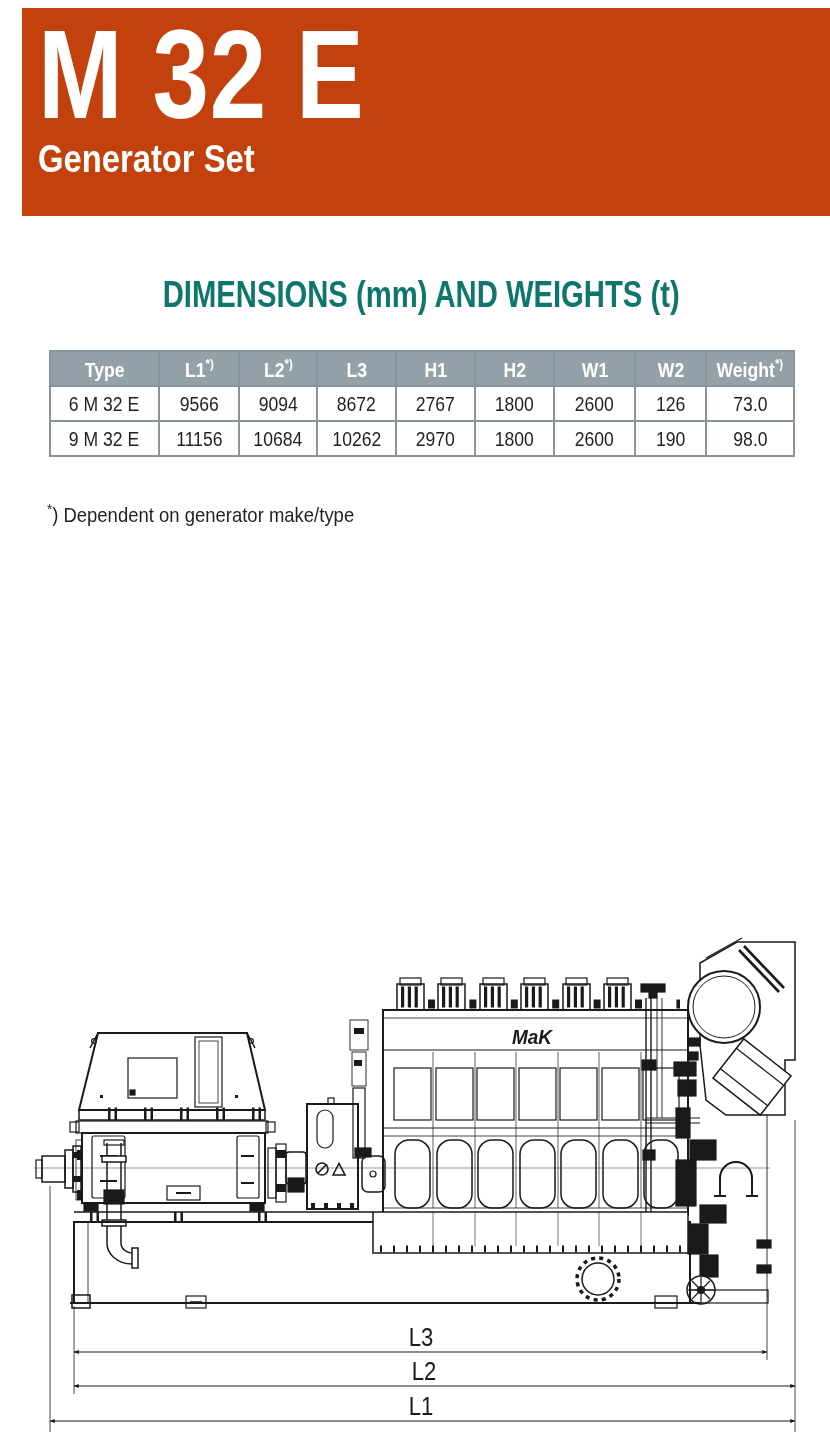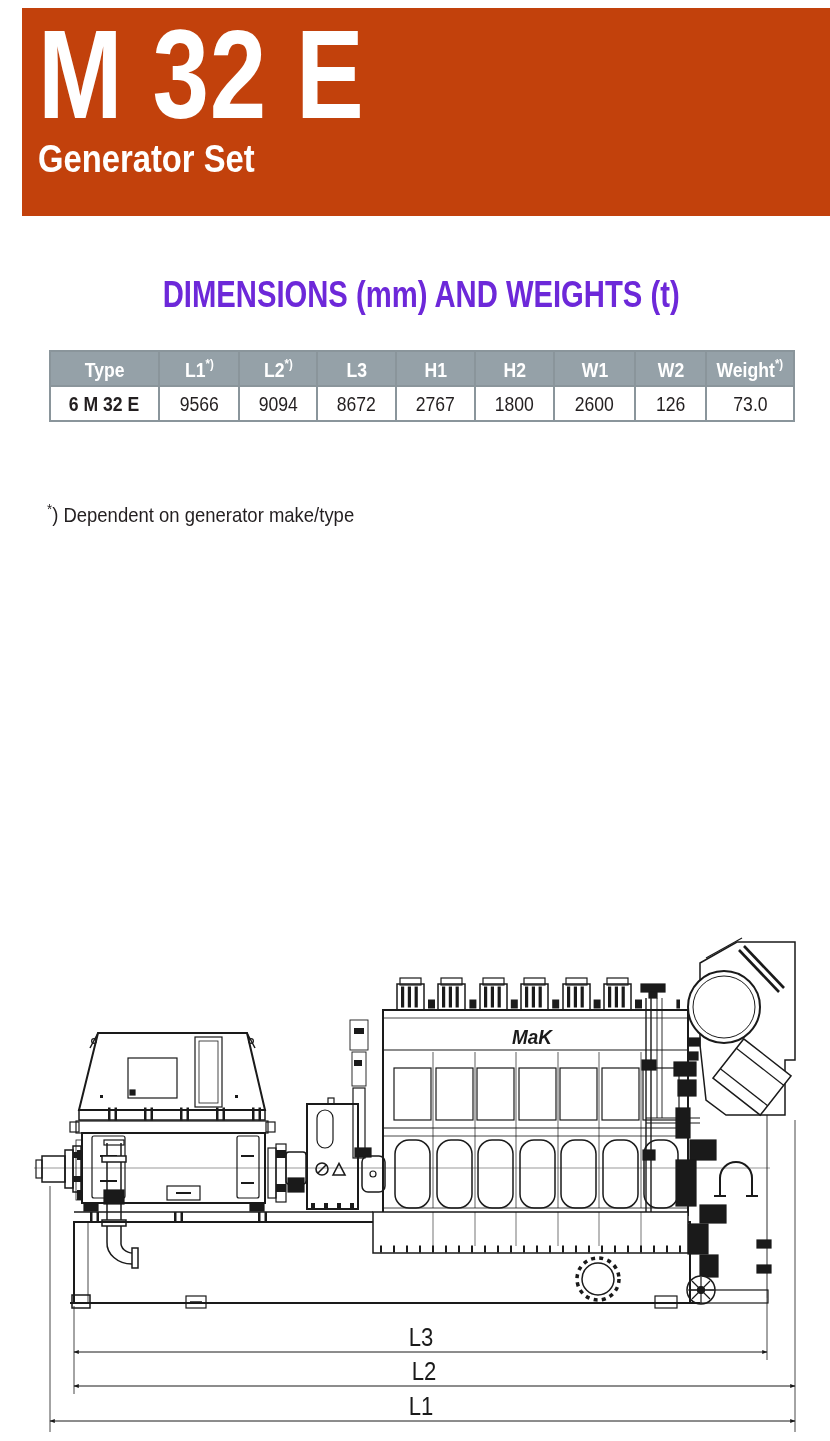--- a/index.html
+++ b/index.html
@@ -15,35 +15,35 @@
     transform:scaleX(0.80);transform-origin:0 0;white-space:nowrap;
   }
   .banner .subtitle{
     position:absolute;left:16px;top:131px;margin:0;color:#fff;
     font-size:39px;font-weight:bold;line-height:1;
     transform:scaleX(0.84);transform-origin:0 0;white-space:nowrap;
   }
   
   .sec-title{
     position:absolute;left:49px;top:274px;width:744px;text-align:center;
-    font-size:37px;font-weight:bold;color:#6d28d9;white-space:nowrap;
+    font-size:37px;font-weight:bold;color:#0f766e;white-space:nowrap;
   }
   .sec-title span{display:inline-block;transform:scaleX(0.79);transform-origin:50% 50%;}
   
   .dim-table{
     position:absolute;left:49px;top:350px;width:744px;
     border-collapse:collapse;table-layout:fixed;
   }
   .dim-table th,.dim-table td{
     border:2px solid #8A959B;height:33px;padding:0;text-align:center;
     font-size:20px;line-height:1;white-space:nowrap;overflow:visible;
   }
   .dim-table th{background:#95A1A8;color:#fff;font-weight:bold;}
   .dim-table td{background:#fff;color:#231F20;}
-  .dim-table td.type-cell{font-weight:bold;}
+  .dim-table td.type-cell{font-weight:normal;}
   .cx{display:inline-block;transform:scaleX(0.88);transform-origin:50% 50%;}
   .hdr-sup{font-size:13px;vertical-align:9px;font-weight:bold;}
   
   .footnote{
     position:absolute;left:47px;top:500px;font-size:21px;color:#231F20;white-space:nowrap;
     transform:scaleX(0.88);transform-origin:0 0;
   }
   .footnote sup{font-size:15px;vertical-align:8px;}
   
   .drawing{position:absolute;left:0;top:920px;width:830px;height:521px;}
@@ -91,20 +91,31 @@
       <td class="type-cell"><span class="cx">6 M 32 E</span></td>
       <td><span class="cx">9566</span></td>
       <td><span class="cx">9094</span></td>
       <td><span class="cx">8672</span></td>
       <td><span class="cx">2767</span></td>
       <td><span class="cx">1800</span></td>
       <td><span class="cx">2600</span></td>
       <td><span class="cx">126</span></td>
       <td><span class="cx">73.0</span></td>
     </tr>
+    <tr>
+      <td class="type-cell"><span class="cx">9 M 32 E</span></td>
+      <td><span class="cx">11156</span></td>
+      <td><span class="cx">10684</span></td>
+      <td><span class="cx">10262</span></td>
+      <td><span class="cx">2970</span></td>
+      <td><span class="cx">1800</span></td>
+      <td><span class="cx">2600</span></td>
+      <td><span class="cx">190</span></td>
+      <td><span class="cx">98.0</span></td>
+    </tr>
   </tbody>
 </table>
 
 <div class="footnote">
   <sup>*</sup><span>) Dependent on generator make/type</span>
 </div>
 
 <svg class="drawing" viewBox="0 920 830 521" width="830" height="521" xmlns="http://www.w3.org/2000/svg">
   <defs>
     <marker id="arr" viewBox="0 0 10 10" refX="9.2" refY="5" markerWidth="13" markerHeight="5.2" orient="auto-start-reverse">

